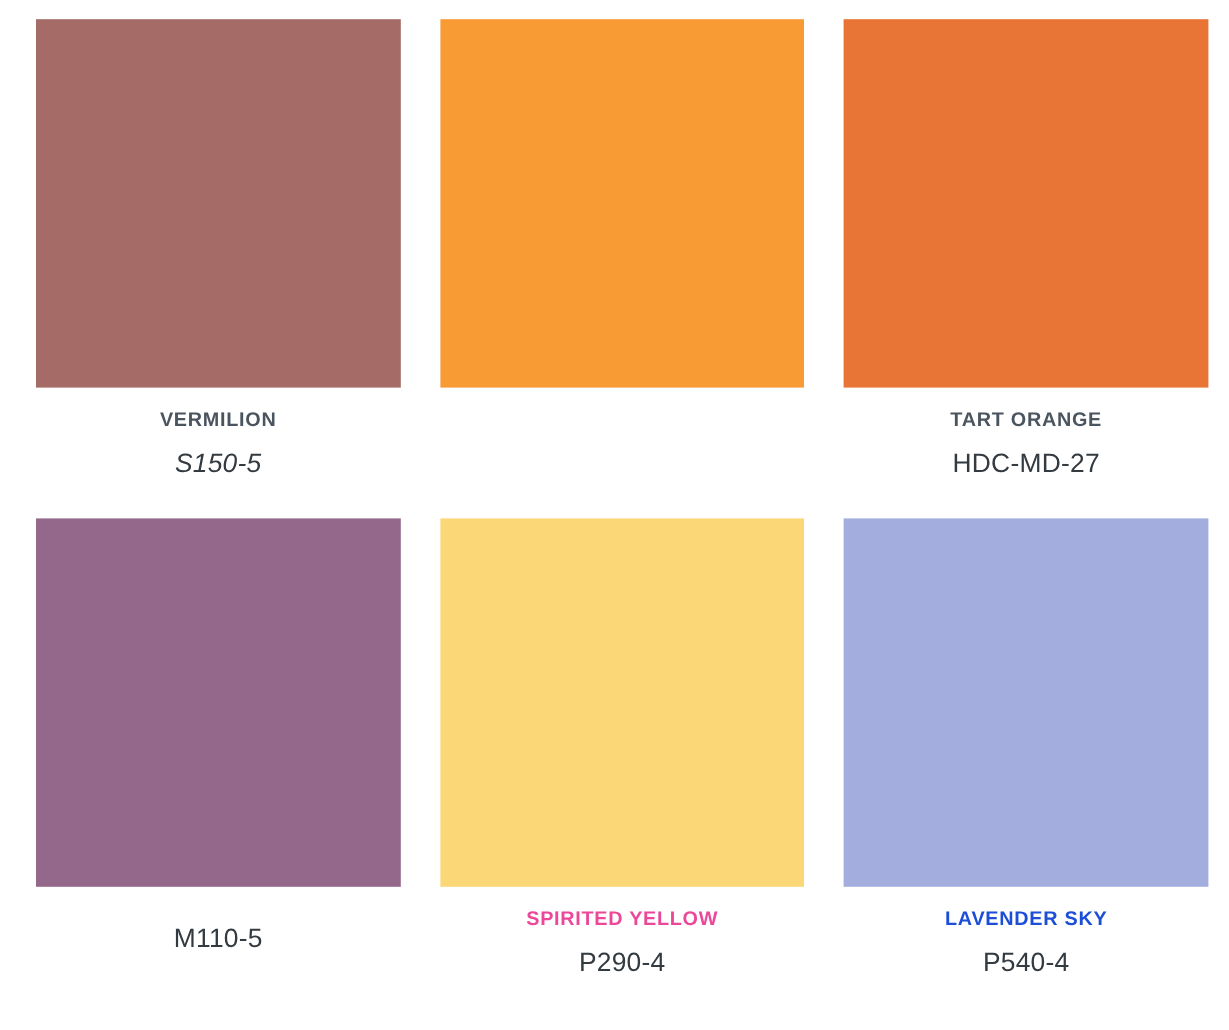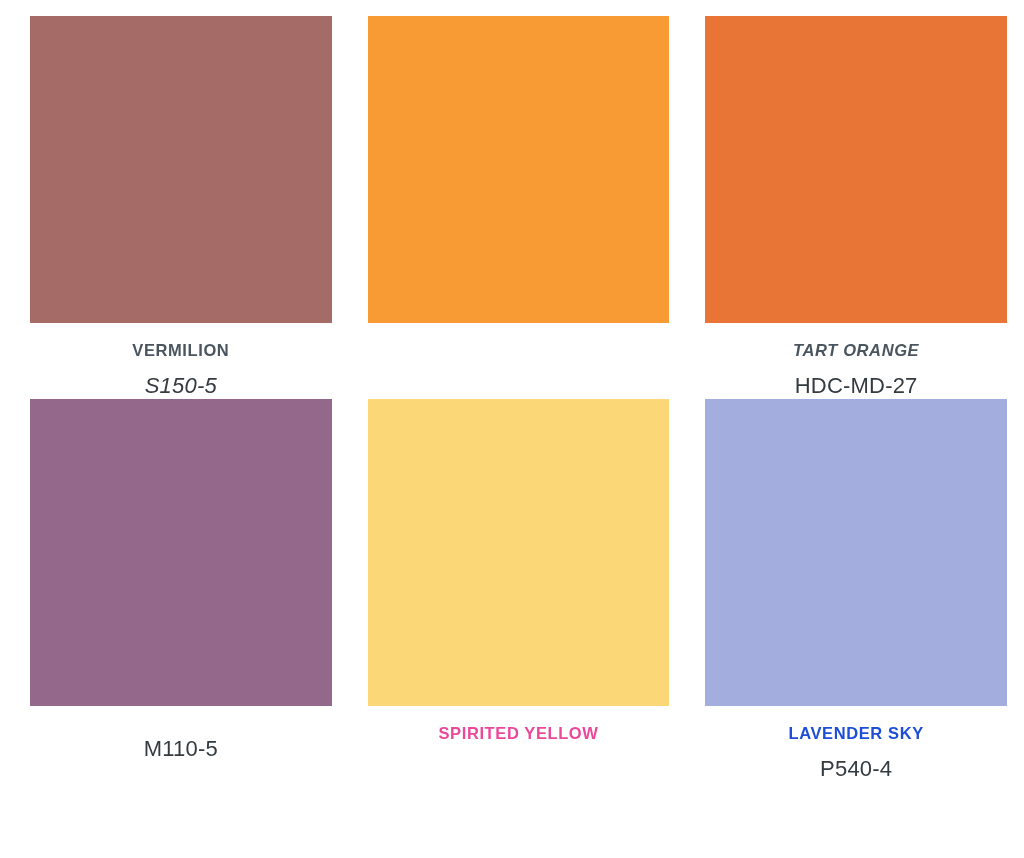--- a/index.html
+++ b/index.html
@@ -17,20 +17,21 @@
   .palette-grid {
     box-sizing: border-box;
     width: 1024px;
     height: 680px;
     padding: 16px 17px 0 30px;
     display: grid;
     grid-template-columns: repeat(3, 1fr);
     grid-template-rows: repeat(2, 1fr);
     column-gap: 36px;
     row-gap: 0px;
+    gap: 33px;
   }
 
   .swatch-card {
     display: flex;
     flex-direction: column;
     align-items: stretch;
   }
 
   .swatch-chip {
     width: 100%;
@@ -75,36 +76,37 @@
     </div>
   </div>
 
   <div class="swatch-card">
     <div class="swatch-chip" style="background-color: rgb(249, 155, 53);"></div>
   </div>
 
   <div class="swatch-card">
     <div class="swatch-chip" style="background-color: rgb(232, 116, 53);"></div>
     <div class="swatch-caption">
-      <span class="swatch-name" style="color: rgb(74, 85, 96); font-style: italic;">TART ORANGE</span>
+      <span class="swatch-name" style="color: rgb(74, 85, 96);">TART ORANGE</span>
       <span class="swatch-code" style="color: rgb(51, 58, 64);">HDC-MD-27</span>
     </div>
   </div>
 
   <div class="swatch-card">
     <div class="swatch-chip" style="background-color: rgb(148, 104, 139);"></div>
     <div class="swatch-caption">
       <span class="swatch-code" style="color: rgb(51, 58, 64);">M110-5</span>
     </div>
   </div>
 
   <div class="swatch-card">
     <div class="swatch-chip" style="background-color: rgb(252, 215, 119);"></div>
     <div class="swatch-caption">
       <span class="swatch-name" style="color: #ec4899;">SPIRITED YELLOW</span>
+      <span class="swatch-code" style="color: rgb(51, 58, 64);">P290-4</span>
     </div>
   </div>
 
   <div class="swatch-card">
     <div class="swatch-chip" style="background-color: rgb(163, 174, 222);"></div>
     <div class="swatch-caption">
       <span class="swatch-name" style="color: #1d4ed8;">LAVENDER SKY</span>
       <span class="swatch-code" style="color: rgb(51, 58, 64);">P540-4</span>
     </div>
   </div>

